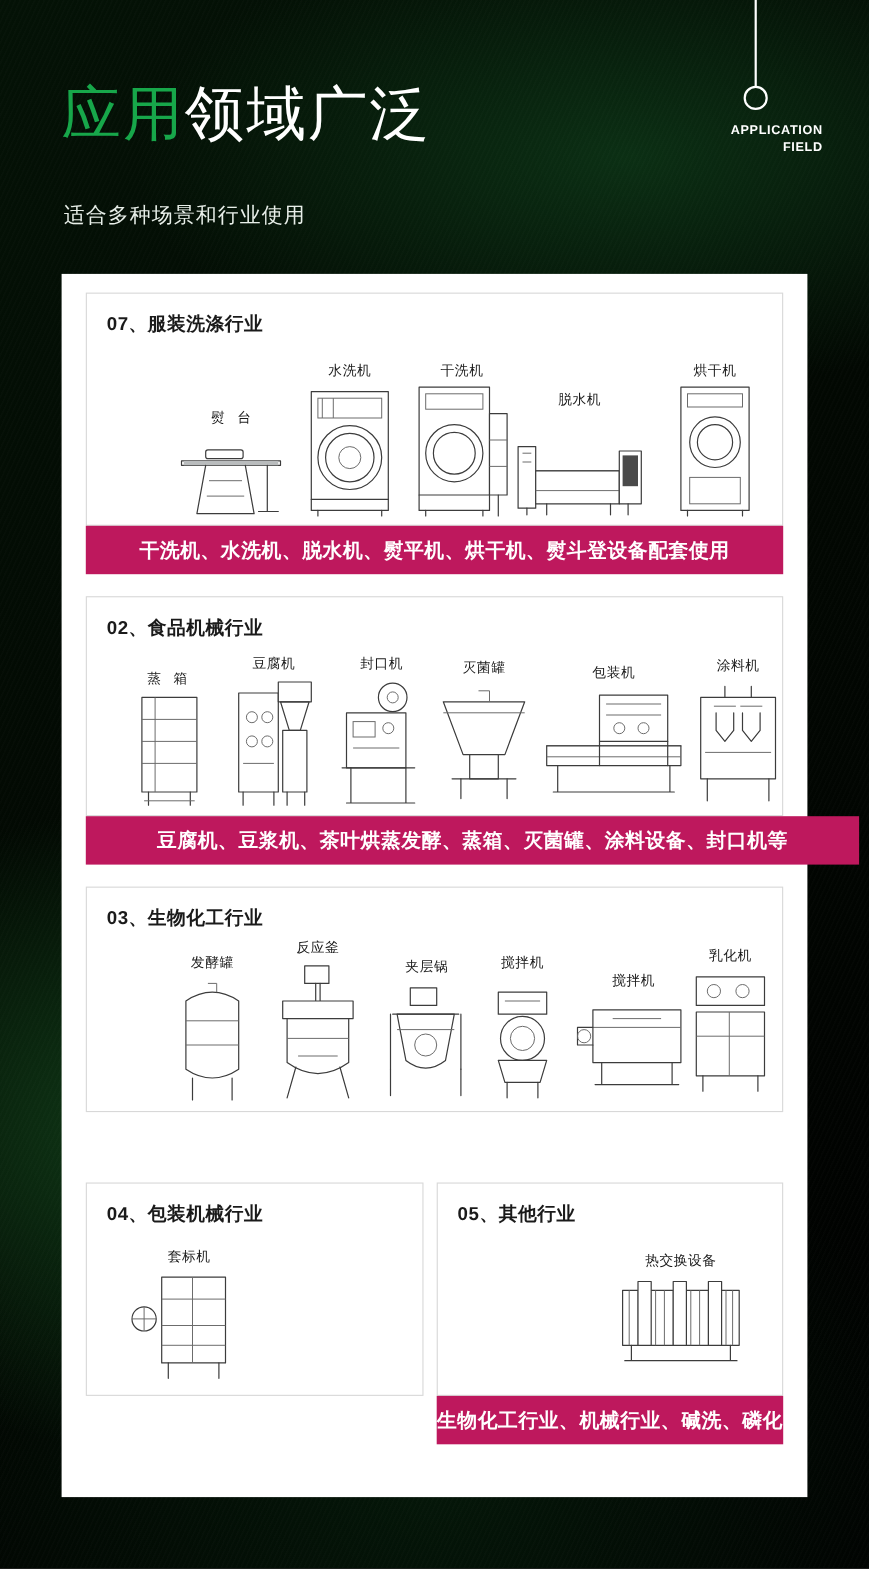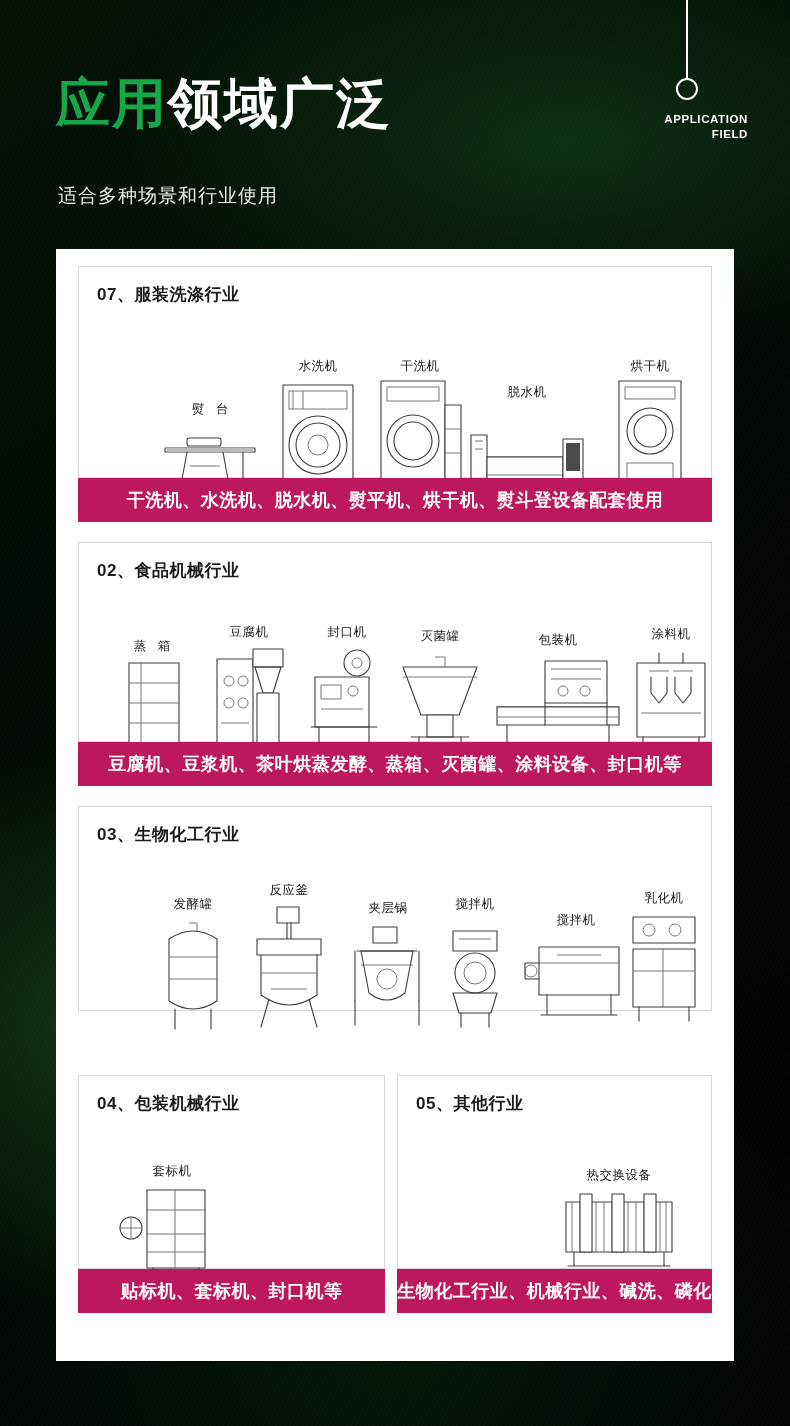--- a/index.html
+++ b/index.html
@@ -34,21 +34,21 @@
   .header {
     position: absolute;
     left: 0; top: 0; right: 0;
     height: 240px;
   }
   .title {
     position: absolute;
     left: 56px;
     top: 68px;
     font-size: 54px;
-    font-weight: bold;
+    font-weight: normal;
     letter-spacing: 2px;
     color: #ffffff;
     white-space: nowrap;
   }
   .title .accent { color: #17a74a; }
   .subtitle {
     position: absolute;
     left: 58px;
     top: 165px;
     font-size: 19px;
@@ -139,21 +139,20 @@
   }
 
   .illus {
     position: absolute;
     left: 0;
     right: 0;
   }
   .item {
     position: absolute;
     text-align: center;
-    margin-top: 29px;
   }
   .item .cap {
     font-size: 12.5px;
     color: #1a1a1a;
     letter-spacing: 0.5px;
     white-space: nowrap;
     margin-bottom: 4px;
   }
   .item .cap.sp { letter-spacing: 4px; }
   .art {
@@ -369,21 +368,21 @@
                 <path class="ln2" d="M18 24 H38 M42 24 H62"></path>
                 <path class="ln2" d="M10 66 H70"></path>
                 <path class="ln" d="M12 90 V110 M68 90 V110"></path>
                 <path class="ln" d="M28 6 V16 M52 6 V16"></path>
               </svg>
             </div>
           </div>
 
         </div>
       </div>
-      <div class="green-bar" style="left:0; top:200px; width:634px; height:44px;">豆腐机、豆浆机、茶叶烘蒸发酵、蒸箱、灭菌罐、涂料设备、封口机等</div>
+      <div class="green-bar" style="left:0; top:200px; width:703px; height:44px;">豆腐机、豆浆机、茶叶烘蒸发酵、蒸箱、灭菌罐、涂料设备、封口机等</div>
     </div>
 
     <div class="block" style="left:22px; top:557px; width:634px; height:205px;">
       <div class="frame">
         <div class="block-title">03、生物化工行业</div>
 
         <div class="illus" style="top:46px; height:155px;">
 
           <div class="item" style="left:76px; top:14px;">
             <div class="cap">发酵罐</div>
@@ -490,21 +489,20 @@
                 <circle class="ln" cx="14" cy="44" r="11"></circle>
                 <path class="ln2" d="M14 33 V55 M3 44 H25"></path>
                 <path class="ln" d="M36 84 V98 M82 84 V98"></path>
               </svg>
             </div>
           </div>
 
 
         </div>
       </div>
-      <div class="green-bar" style="left:0; top:194px; width:307px; height:44px;">贴标机、套标机、封口机等</div>
     </div>
 
     <div class="block" style="left:341px; top:826px; width:315px; height:194px;">
       <div class="frame">
         <div class="block-title">05、其他行业</div>
 
         <div class="illus" style="top:48px; height:140px;">
 
 
           <div class="item" style="left:162px; top:14px;">

